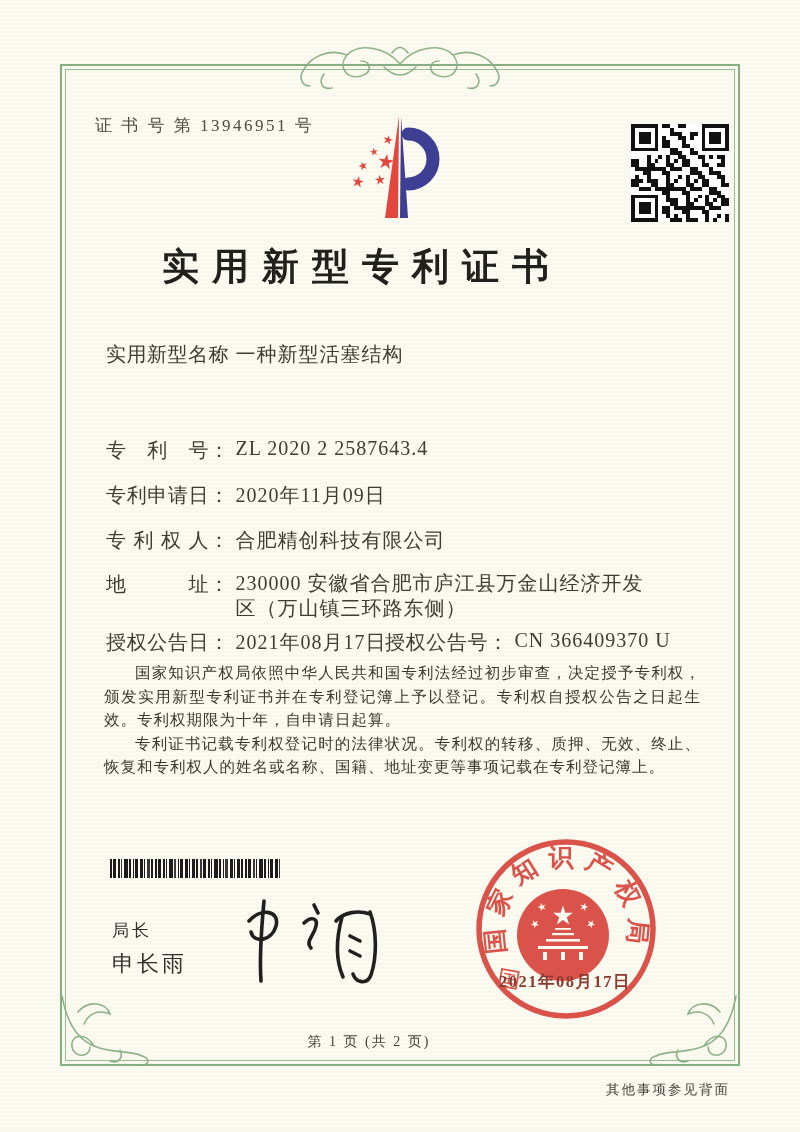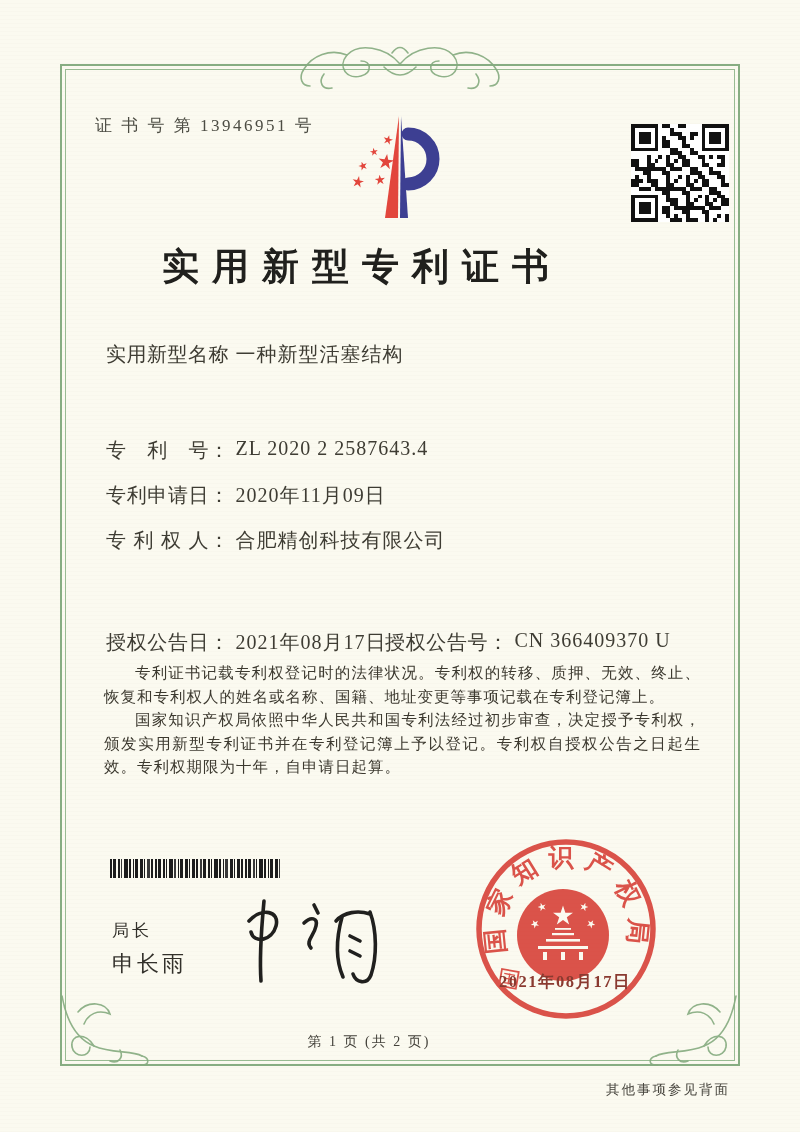--- a/index.html
+++ b/index.html
@@ -330,32 +330,35 @@
   </div>
   <div class="frow" id="row-patentno">
     <span class="flabel">专利号</span><span class="fcolon">：</span><span class="fvalue">ZL 2020 2 2587643.4</span>
   </div>
   <div class="frow" id="row-filing">
     <span class="flabel">专利申请日</span><span class="fcolon">：</span><span class="fvalue">2020年11月09日</span>
   </div>
   <div class="frow" id="row-patentee">
     <span class="flabel">专利权人</span><span class="fcolon">：</span><span class="fvalue">合肥精创科技有限公司</span>
   </div>
+  <div class="frow" id="row-address">
+    <span class="flabel">地址</span><span class="fcolon">：</span><span class="fvalue">230000 安徽省合肥市庐江县万金山经济开发区（万山镇三环路东侧）</span>
+  </div>
   <div class="frow" id="row-grant">
     <span>
       <span class="flabel">授权公告日</span><span class="fcolon">：</span><span class="fvalue">2021年08月17日</span>
     </span>
     <span id="grant-no-group">
       <span class="flabel">授权公告号</span><span class="fcolon">：</span><span class="fvalue">CN 366409370 U</span>
     </span>
   </div>
 
   <div id="body-text">
+    <p>国家知识产权局依照中华人民共和国专利法经过初步审查，决定授予专利权，颁发实用新型专利证书并在专利登记簿上予以登记。专利权自授权公告之日起生效。专利权期限为十年，自申请日起算。</p>
     <p>专利证书记载专利权登记时的法律状况。专利权的转移、质押、无效、终止、恢复和专利权人的姓名或名称、国籍、地址变更等事项记载在专利登记簿上。</p>
-    <p>国家知识产权局依照中华人民共和国专利法经过初步审查，决定授予专利权，颁发实用新型专利证书并在专利登记簿上予以登记。专利权自授权公告之日起生效。专利权期限为十年，自申请日起算。</p>
   </div>
 
   <div id="barcode">
       <i style="width: 2px; margin-right: 1px; background: rgb(28, 28, 28);"></i>
       <i style="width: 3px; margin-right: 2px; background: rgb(28, 28, 28);"></i>
       <i style="width: 2px; margin-right: 1px; background: rgb(28, 28, 28);"></i>
       <i style="width: 1px; margin-right: 2px; background: rgb(58, 58, 58);"></i>
       <i style="width: 4px; margin-right: 1px; background: rgb(28, 28, 28);"></i>
       <i style="width: 2px; margin-right: 2px; background: rgb(28, 28, 28);"></i>
       <i style="width: 1px; margin-right: 1px; background: rgb(28, 28, 28);"></i>

